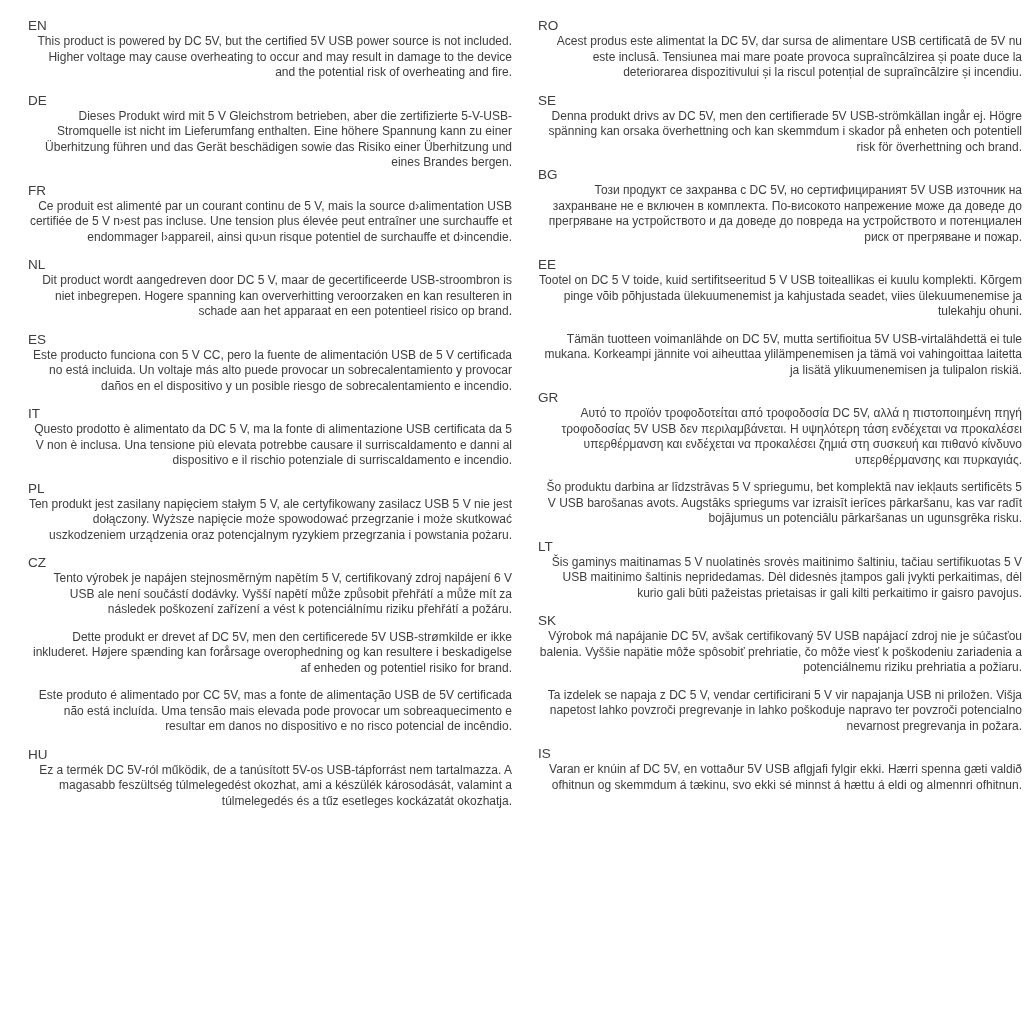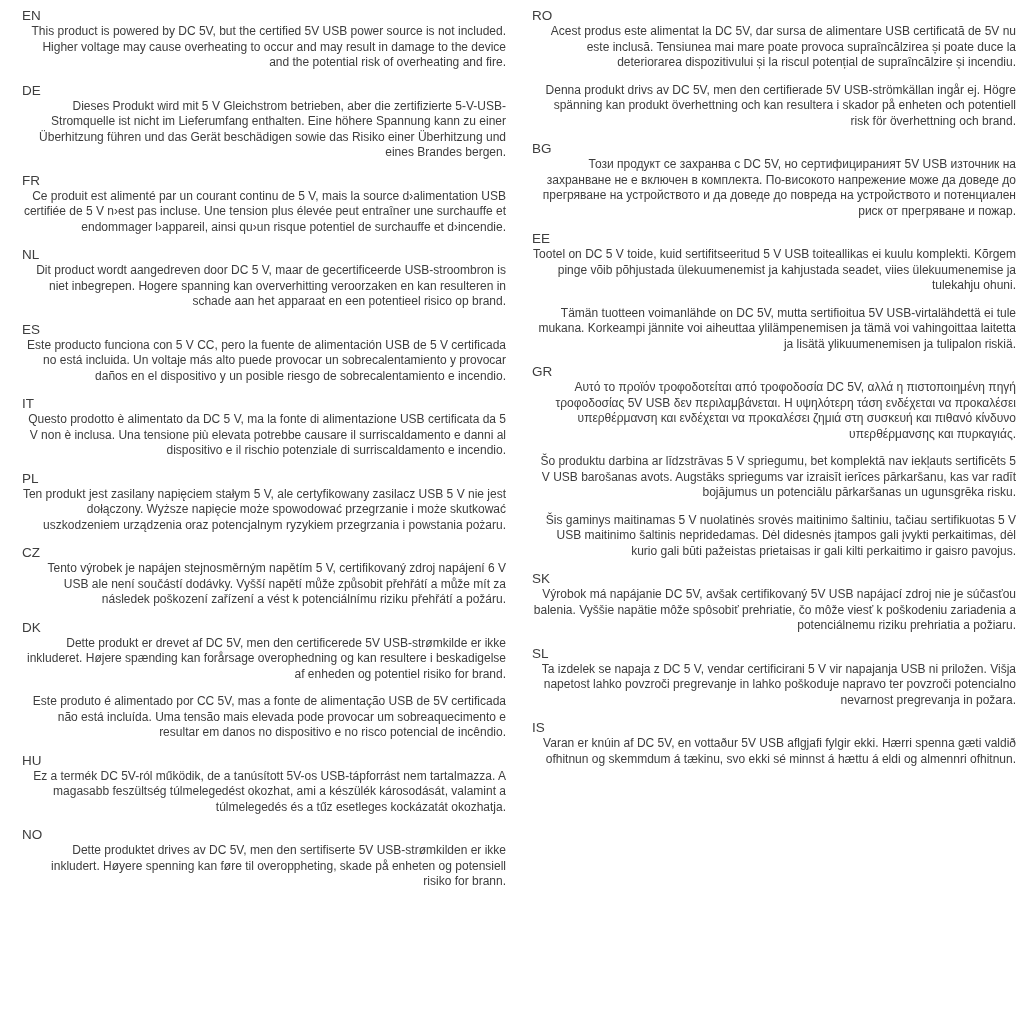--- a/index.html
+++ b/index.html
@@ -10,22 +10,23 @@
   body {
     width: 1024px;
     height: 1024px;
     overflow: hidden;
     font-family: "Liberation Sans", sans-serif;
     color: #3d3d3d;
   }
   .page {
     display: flex;
     gap: 26px;
-    padding: 8px 18px 0 22px;
+    padding: 18px 18px 0 22px;
     box-sizing: border-box;
+    margin-left: 6px;
   }
   .col {
     width: 484px;
     flex: 0 0 484px;
   }
   .sec {
     margin: 0 0 12px 0;
   }
   .code {
     font-size: 13.5px;
@@ -72,71 +73,67 @@
     </section>
     <section class="sec">
       <h2 class="code">PL</h2>
       <p class="txt">Ten produkt jest zasilany napięciem stałym 5 V, ale certyfikowany zasilacz USB 5 V nie jest dołączony. Wyższe napięcie może spowodować przegrzanie i może skutkować uszkodzeniem urządzenia oraz potencjalnym ryzykiem przegrzania i powstania pożaru.</p>
     </section>
     <section class="sec">
       <h2 class="code">CZ</h2>
       <p class="txt">Tento výrobek je napájen stejnosměrným napětím 5 V, certifikovaný zdroj napájení 6 V USB ale není součástí dodávky. Vyšší napětí může způsobit přehřátí a může mít za následek poškození zařízení a vést k potenciálnímu riziku přehřátí a požáru.</p>
     </section>
     <section class="sec">
-      <h2 class="code">DK</h2>
       <p class="txt">Dette produkt er drevet af DC 5V, men den certificerede 5V USB-strømkilde er ikke inkluderet. Højere spænding kan forårsage overophedning og kan resultere i beskadigelse af enheden og potentiel risiko for brand.</p>
     </section>
     <section class="sec">
       <p class="txt">Este produto é alimentado por CC 5V, mas a fonte de alimentação USB de 5V certificada não está incluída. Uma tensão mais elevada pode provocar um sobreaquecimento e resultar em danos no dispositivo e no risco potencial de incêndio.</p>
     </section>
     <section class="sec">
       <h2 class="code">HU</h2>
       <p class="txt">Ez a termék DC 5V-ról működik, de a tanúsított 5V-os USB-tápforrást nem tartalmazza. A magasabb feszültség túlmelegedést okozhat, ami a készülék károsodását, valamint a túlmelegedés és a tűz esetleges kockázatát okozhatja.</p>
     </section>
-    <section class="sec">
-      <h2 class="code">NO</h2>
-      <p class="txt">Dette produktet drives av DC 5V, men den sertifiserte 5V USB-strømkilden er ikke inkludert. Høyere spenning kan føre til overoppheting, skade på enheten og potensiell risiko for brann.</p>
-    </section>
   </div>
 
   <div class="col">
     <section class="sec">
       <h2 class="code">RO</h2>
       <p class="txt">Acest produs este alimentat la DC 5V, dar sursa de alimentare USB certificată de 5V nu este inclusă. Tensiunea mai mare poate provoca supraîncălzirea și poate duce la deteriorarea dispozitivului și la riscul potențial de supraîncălzire și incendiu.</p>
     </section>
     <section class="sec">
-      <p class="txt">Denna produkt drivs av DC 5V, men den certifierade 5V USB-strömkällan ingår ej. Högre spänning kan produkt överhettning och kan resultera i skador på enheten och potentiell risk för överhettning och brand.</p>
+      <h2 class="code">SE</h2>
+      <p class="txt">Denna produkt drivs av DC 5V, men den certifierade 5V USB-strömkällan ingår ej. Högre spänning kan orsaka överhettning och kan skemmdum i skador på enheten och potentiell risk för överhettning och brand.</p>
     </section>
     <section class="sec">
       <h2 class="code">BG</h2>
       <p class="txt">Този продукт се захранва с DC 5V, но сертифицираният 5V USB източник на захранване не е включен в комплекта. По-високото напрежение може да доведе до прегряване на устройството и да доведе до повреда на устройството и потенциален риск от прегряване и пожар.</p>
     </section>
     <section class="sec">
       <h2 class="code">EE</h2>
       <p class="txt">Tootel on DC 5 V toide, kuid sertifitseeritud 5 V USB toiteallikas ei kuulu komplekti. Kõrgem pinge võib põhjustada ülekuumenemist ja kahjustada seadet, viies ülekuumenemise ja tulekahju ohuni.</p>
     </section>
     <section class="sec">
       <p class="txt">Tämän tuotteen voimanlähde on DC 5V, mutta sertifioitua 5V USB-virtalähdettä ei tule mukana. Korkeampi jännite voi aiheuttaa ylilämpenemisen ja tämä voi vahingoittaa laitetta ja lisätä ylikuumenemisen ja tulipalon riskiä.</p>
     </section>
     <section class="sec">
       <h2 class="code">GR</h2>
       <p class="txt">Αυτό το προϊόν τροφοδοτείται από τροφοδοσία DC 5V, αλλά η πιστοποιημένη πηγή τροφοδοσίας 5V USB δεν περιλαμβάνεται. Η υψηλότερη τάση ενδέχεται να προκαλέσει υπερθέρμανση και ενδέχεται να προκαλέσει ζημιά στη συσκευή και πιθανό κίνδυνο υπερθέρμανσης και πυρκαγιάς.</p>
     </section>
     <section class="sec">
       <p class="txt">Šo produktu darbina ar līdzstrāvas 5 V spriegumu, bet komplektā nav iekļauts sertificēts 5 V USB barošanas avots. Augstāks spriegums var izraisīt ierīces pārkaršanu, kas var radīt bojājumus un potenciālu pārkaršanas un ugunsgrēka risku.</p>
     </section>
     <section class="sec">
+      <h2 class="code">LT</h2>
       <p class="txt">Šis gaminys maitinamas 5 V nuolatinės srovės maitinimo šaltiniu, tačiau sertifikuotas 5 V USB maitinimo šaltinis nepridedamas. Dėl didesnės įtampos gali įvykti perkaitimas, dėl kurio gali būti pažeistas prietaisas ir gali kilti perkaitimo ir gaisro pavojus.</p>
     </section>
     <section class="sec">
       <h2 class="code">SK</h2>
       <p class="txt">Výrobok má napájanie DC 5V, avšak certifikovaný 5V USB napájací zdroj nie je súčasťou balenia. Vyššie napätie môže spôsobiť prehriatie, čo môže viesť k poškodeniu zariadenia a potenciálnemu riziku prehriatia a požiaru.</p>
     </section>
     <section class="sec">
-      <h2 class="code">SL</h2>
       <p class="txt">Ta izdelek se napaja z DC 5 V, vendar certificirani 5 V vir napajanja USB ni priložen. Višja napetost lahko povzroči pregrevanje in lahko poškoduje napravo ter povzroči potencialno nevarnost pregrevanja in požara.</p>
     </section>
     <section class="sec">
       <h2 class="code">IS</h2>
       <p class="txt">Varan er knúin af DC 5V, en vottaður 5V USB aflgjafi fylgir ekki. Hærri spenna gæti valdið ofhitnun og skemmdum á tækinu, svo ekki sé minnst á hættu á eldi og almennri ofhitnun.</p>
     </section>
   </div>
 
 </div>
 

